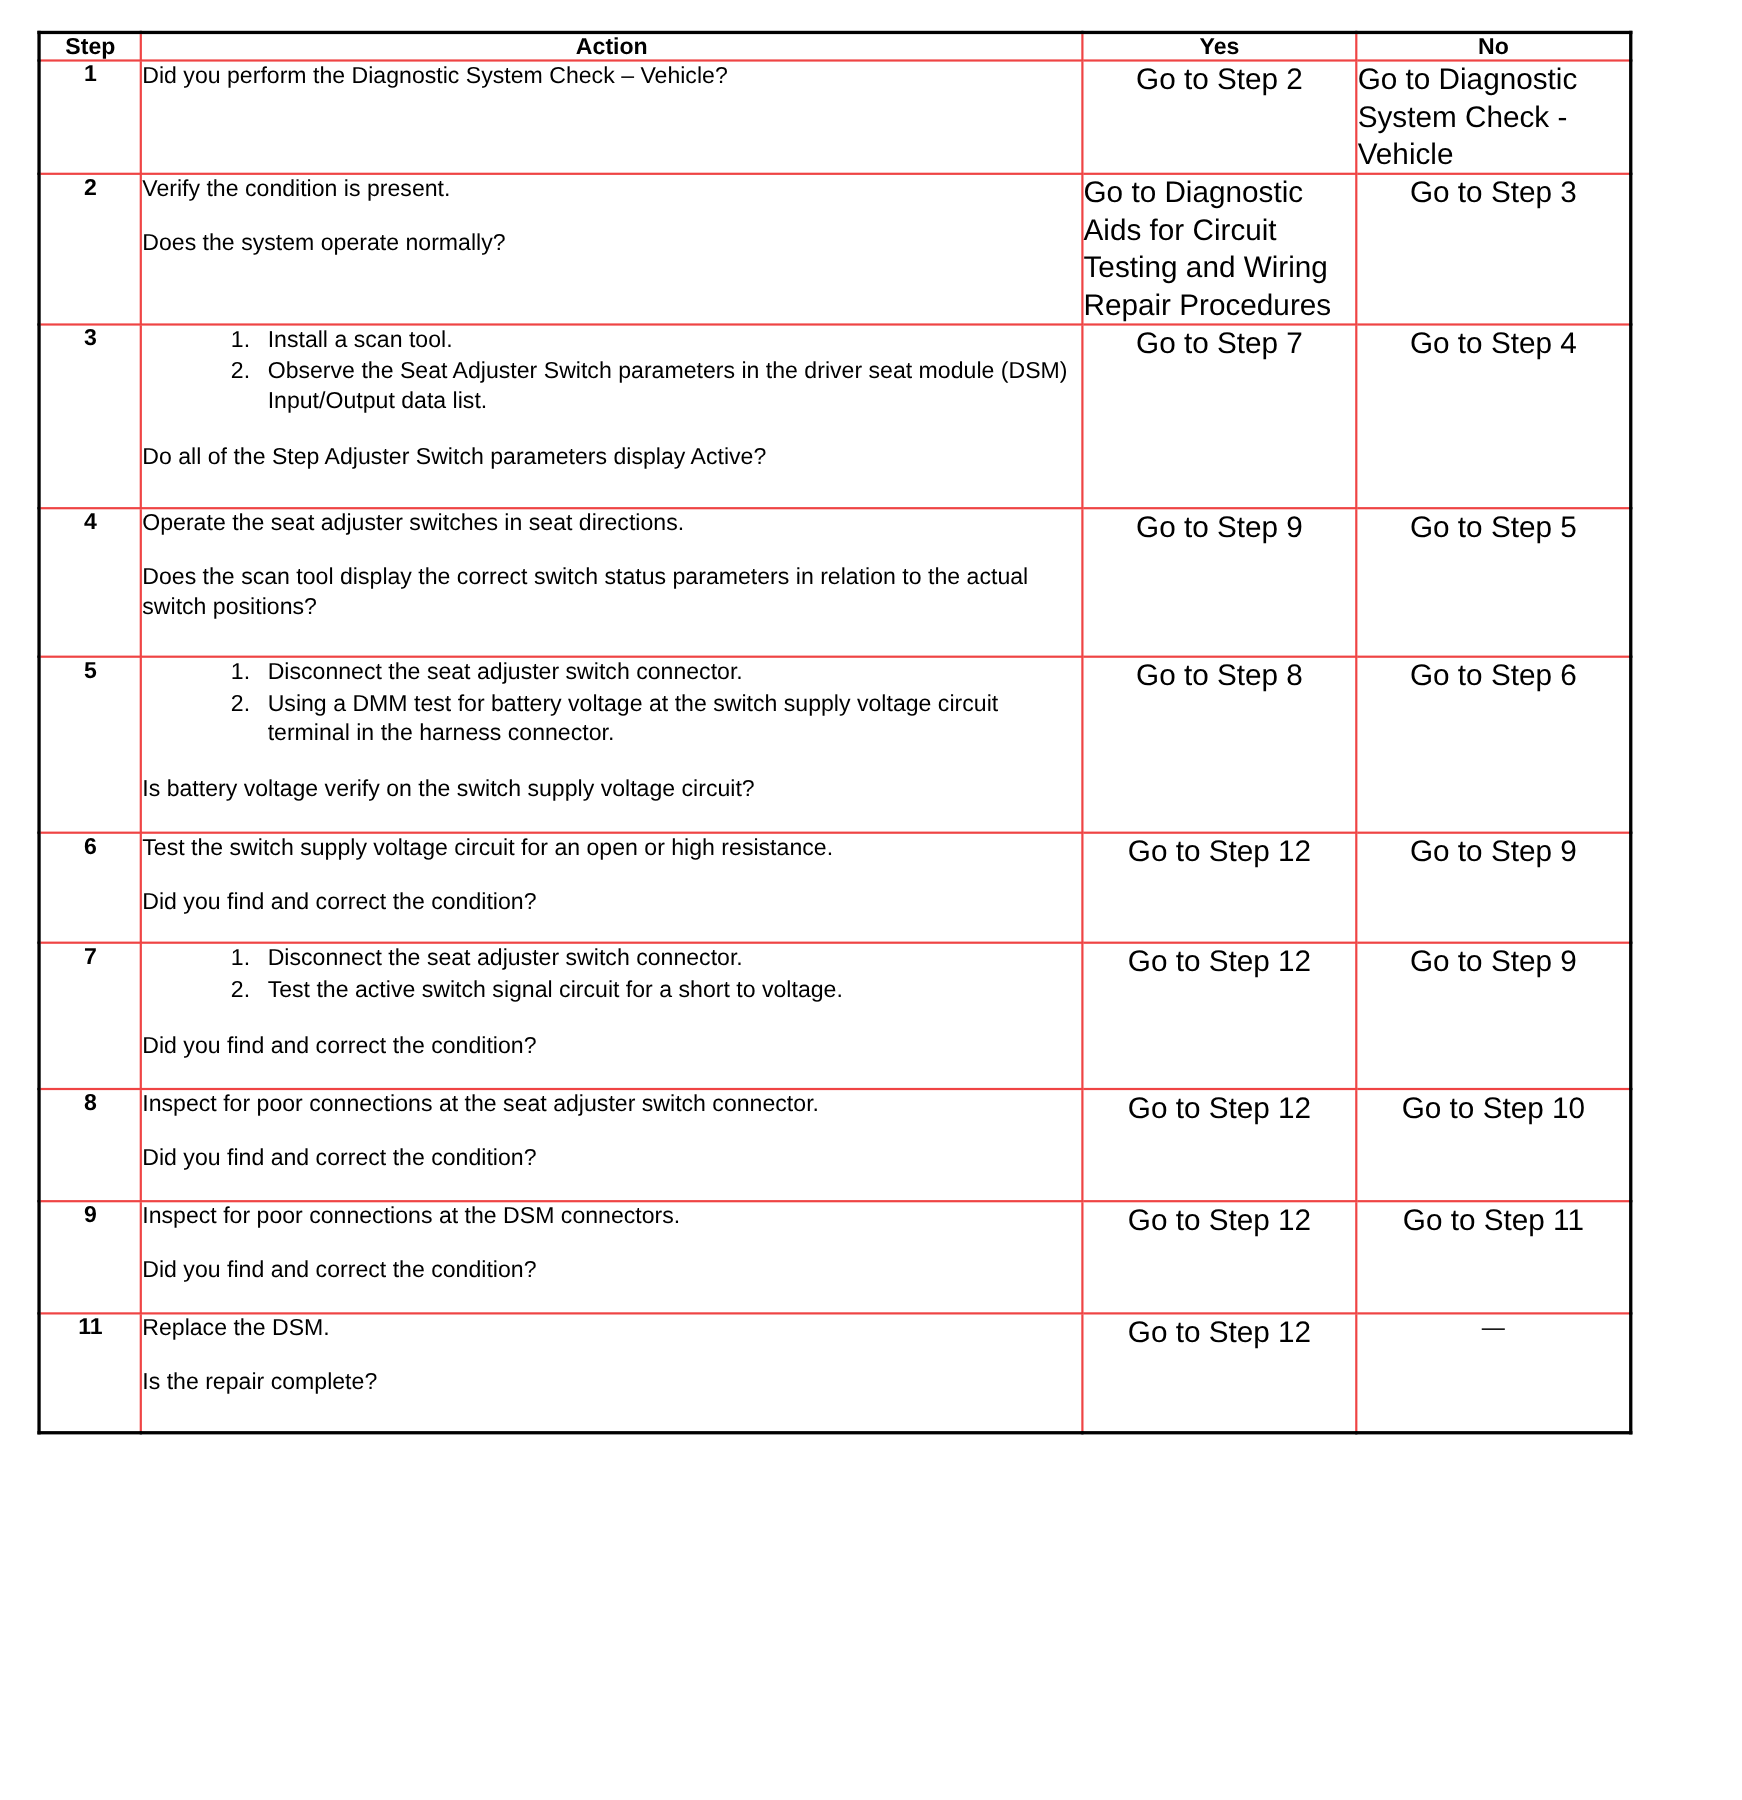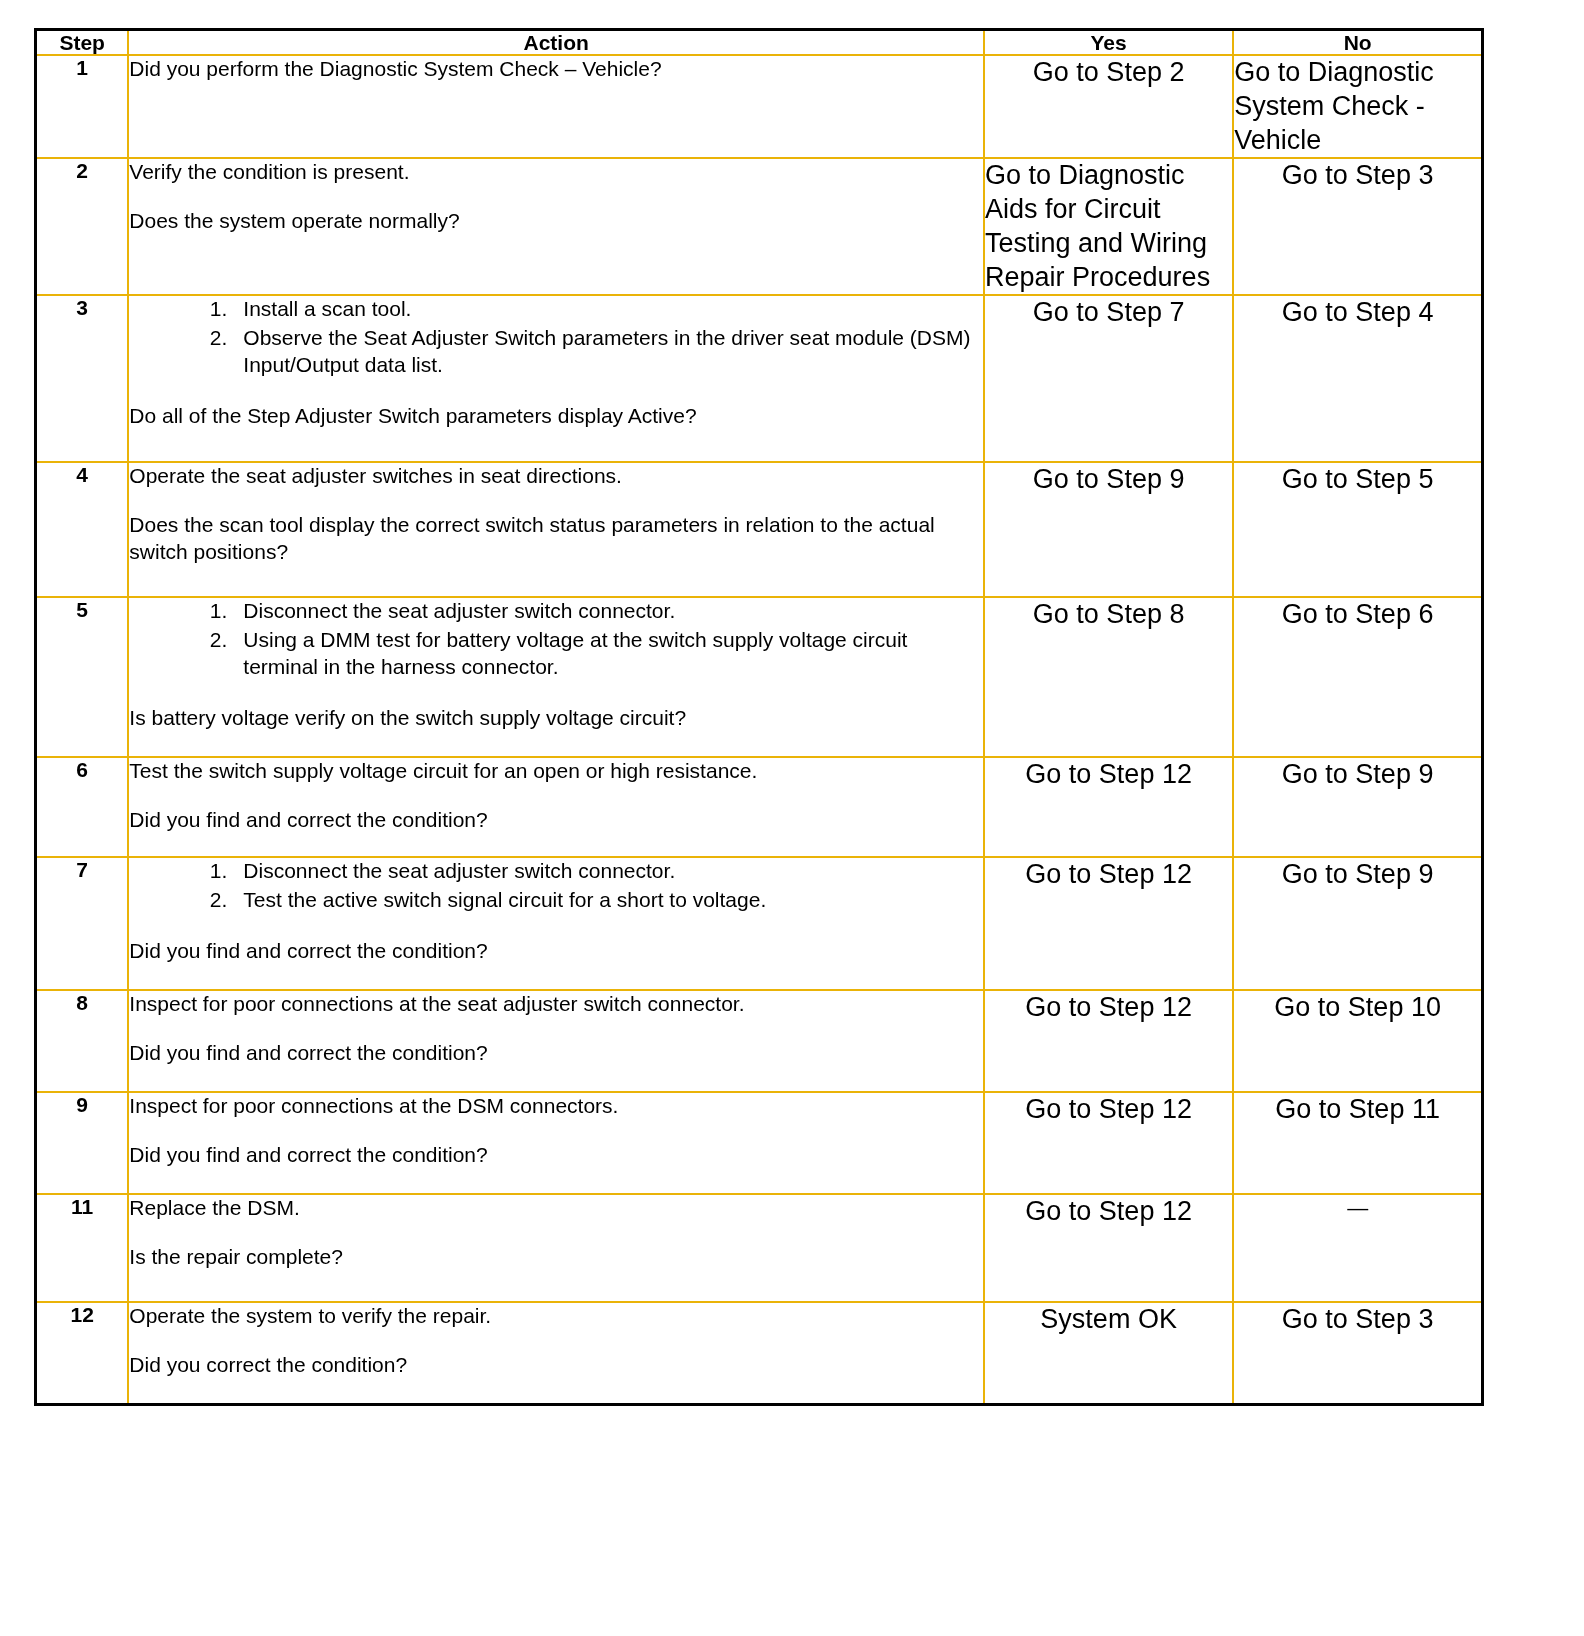--- a/index.html
+++ b/index.html
@@ -20,21 +20,21 @@
     height: 1636px;
     padding: 28px 40px 28px 34px;
   }
   table.diag {
     border-collapse: collapse;
     table-layout: fixed;
     width: 1450px;
     border: 3px solid #000;
   }
   table.diag td, table.diag th {
-    border: 2px solid #eab308;
+    border: 2px solid #ef4444;
     vertical-align: top;
     padding: 0;
   }
   
   col.c-step { width: 92px; }
   col.c-action { width: 848px; }
   col.c-yes { width: 247px; }
   col.c-no { width: 247px; }
 
   thead th {
@@ -237,25 +237,15 @@
         <td class="step-cell">11</td>
         <td class="action-cell">
           <span class="lead">Replace the DSM.</span>
           <div class="gap-md"></div>
           <span class="q">Is the repair complete?</span>
         </td>
         <td class="yn-cell yn-bottom">Go to Step 12</td>
         <td class="yn-cell yn-bottom dash">—</td>
       </tr>
 
-      <tr style="height:102px;">
-        <td class="step-cell">12</td>
-        <td class="action-cell">
-          <span class="lead">Operate the system to verify the repair.</span>
-          <div class="gap-md"></div>
-          <span class="q">Did you correct the condition?</span>
-        </td>
-        <td class="yn-cell yn-bottom">System OK</td>
-        <td class="yn-cell yn-bottom">Go to Step 3</td>
-      </tr>
     </tbody>
   </table>
 </div>
 
 </body></html>

